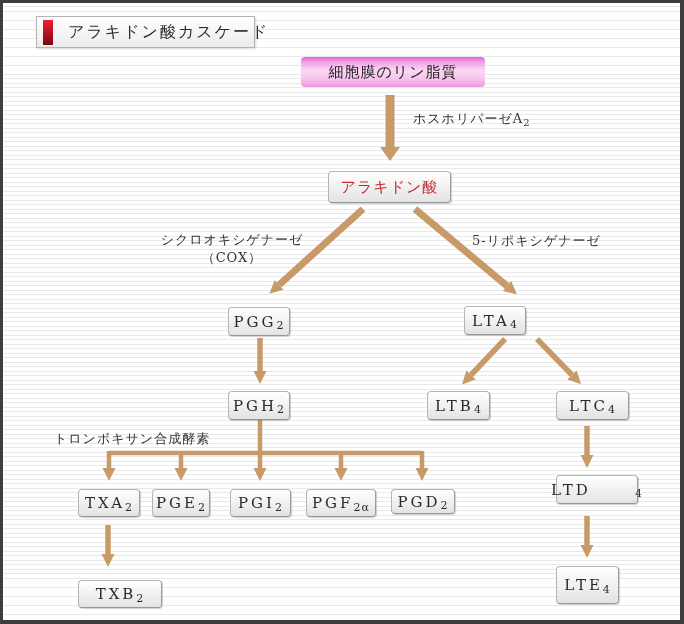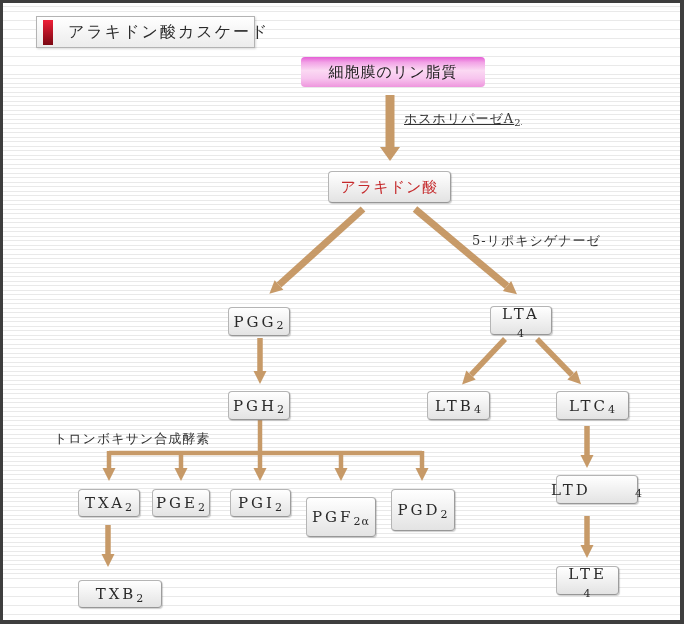--- a/index.html
+++ b/index.html
@@ -58,37 +58,37 @@
     position:absolute;left:298px;top:54px;width:184px;height:30px;
     box-sizing:border-box;border-radius:4px;
     display:flex;align-items:center;justify-content:center;
     background:linear-gradient(180deg,#e55fd6 0%,#f2a3e6 18%,#fbd9f3 45%,#f7c4ee 72%,#ee96dd 100%);
     font-size:15px;letter-spacing:1px;color:#1d1d1d;white-space:nowrap;
   }
   .arach{left:325px;top:168px;width:123px;height:32px;color:var(--arachidonic-red);font-size:16px;}
 
   .n-pgg2{left:225px;top:304px;width:62px;height:29px;}
   .n-pgh2{left:225px;top:388px;width:62px;height:29px;}
-  .n-lta4{left:487px;top:303px;width:62px;height:29px;flex-direction:column;}
+  .n-lta4{left:461px;top:303px;width:62px;height:29px;}
   .n-ltb4{left:424px;top:388px;width:63px;height:29px;}
   .n-ltc4{left:553px;top:388px;width:73px;height:29px;}
   .n-ltd4{left:553px;top:472px;width:82px;height:29px;gap:44px;}
-  .n-lte4{left:553px;top:563px;width:63px;height:29px;flex-direction:column;}
+  .n-lte4{left:553px;top:563px;width:63px;height:38px;}
   .n-txa2{left:75px; top:486px;width:62px;height:28px;text-align:right;}
   .n-pge2{left:149px;top:486px;width:58px;height:28px;}
   .n-pgi2{left:227px;top:486px;width:61px;height:28px;}
-  .n-pgf2a{left:303px;top:486px;width:70px;height:40px;margin-top:8px;}
-  .n-pgd2{left:388px;top:486px;width:64px;height:42px;}
+  .n-pgf2a{left:303px;top:486px;width:70px;height:28px;}
+  .n-pgd2{left:388px;top:486px;width:64px;height:25px;}
   .n-txb2{left:75px; top:577px;width:84px;height:28px;}
 
   .lbl{
     position:absolute;font-size:13px;letter-spacing:1px;color:#333;white-space:nowrap;
   }
   .lbl .bs{font-size:10px;position:relative;top:3px;}
-  .n-pla2{left:401px;top:107px;text-decoration:underline;}
+  .n-pla2{left:410px;top:107px;}
   .n-cox{left:148px;top:228px;width:162px;text-align:center;line-height:18px;}
   .n-lox{left:469px;top:229px;}
   .n-txs{left:51px;top:427px;}
 </style>
 </head>
 <body>
 
 <div class="page">
 
   <svg class="arrows" width="684" height="624" viewBox="0 0 684 624">
@@ -179,20 +179,24 @@
       <span class="bs">2</span>
   </div>
   <div class="box n-txb2">
     <span>TXB</span>
       <span class="bs">2</span>
   </div>
 
   <div class="lbl n-pla2">
     <span>ホスホリパーゼA</span><span class="bs">2</span>
   </div>
+  <div class="lbl n-cox">
+    <div>シクロオキシゲナーゼ</div>
+    <div>（COX）</div>
+  </div>
   <div class="lbl n-lox">
     <span>5-リポキシゲナーゼ</span>
   </div>
   <div class="lbl n-txs">
     <span>トロンボキサン合成酵素</span>
   </div>
 
 </div>
 
 </body></html>

